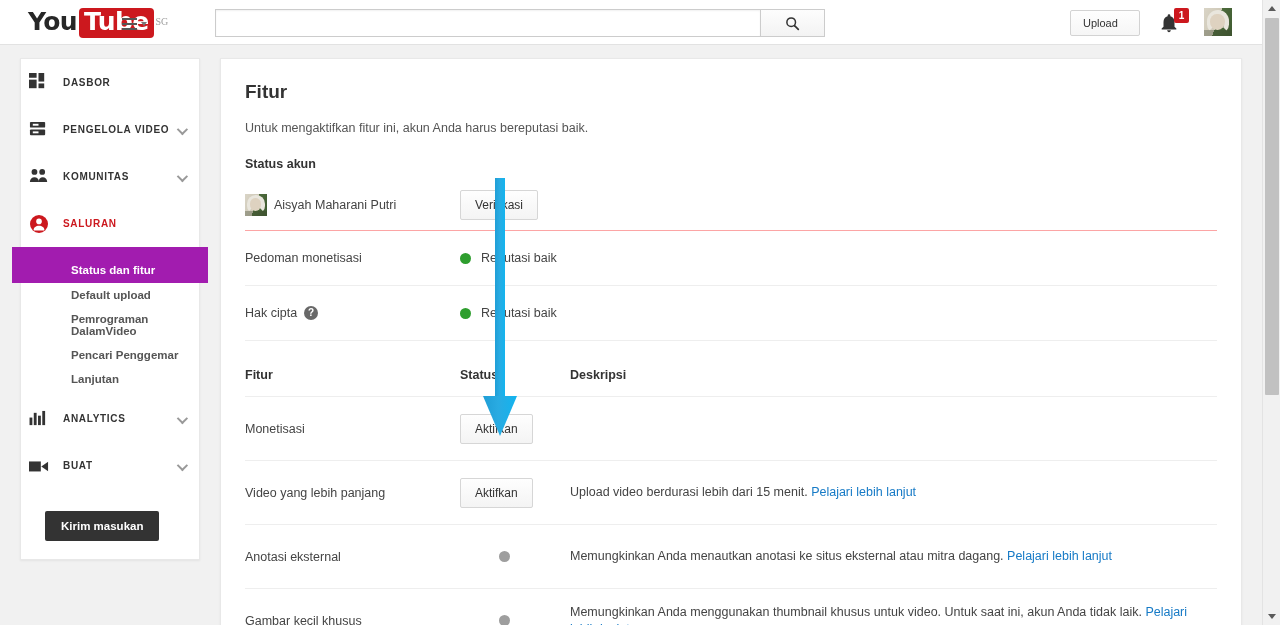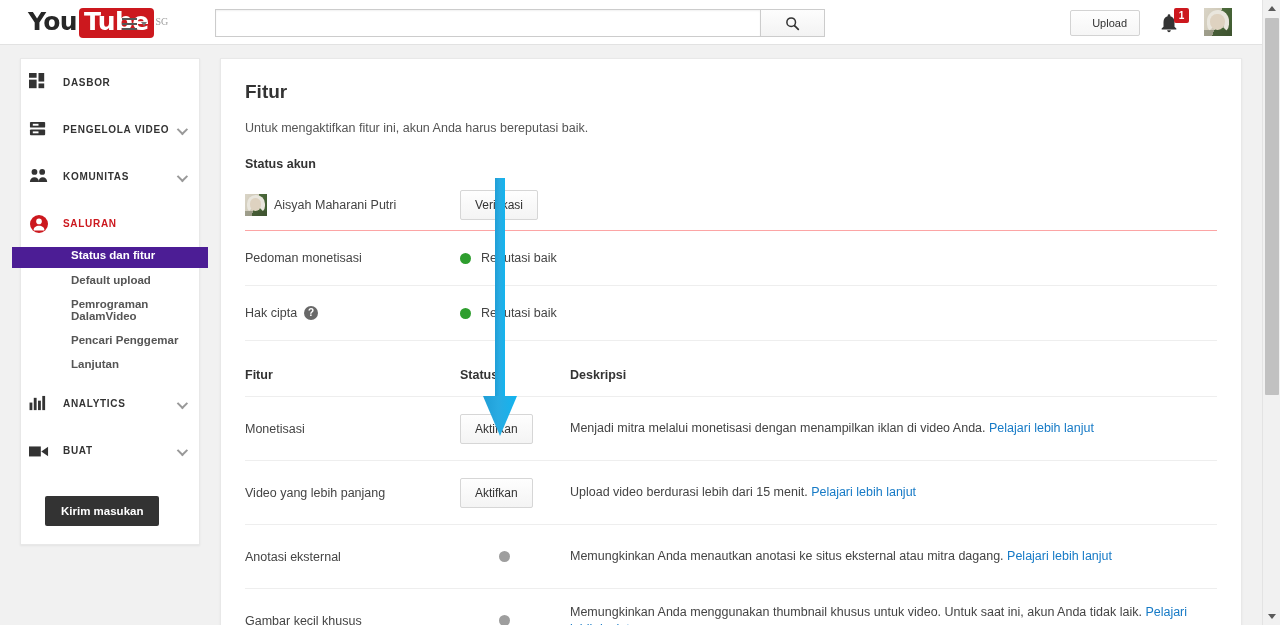--- a/index.html
+++ b/index.html
@@ -94,21 +94,21 @@
     position: absolute; right: 122px; top: 10px;
     height: 26px; min-width: 70px;
     padding: 0 12px;
     border: 1px solid #d3d3d3;
     background: linear-gradient(#fefefe, #f6f6f6);
     font-size: 11px; color: #333;
     font-family: "Liberation Sans", sans-serif;
     cursor: pointer;
     border-radius: 2px;
     line-height: 24px;
-    text-align: right;
+    text-align: left;
   }
   #notif-wrap {
     position: absolute; right: 78px; top: 12px;
     width: 26px; height: 24px; cursor: pointer;
   }
   #notif-badge {
     position: absolute; right: -5px; top: -4px;
     min-width: 15px; height: 15px;
     background: #cc181e; color: #fff;
     font-size: 10px; font-weight: bold;
@@ -211,26 +211,26 @@
   }
   .subnav { padding: 0 0 4px 0; }
   .subnav-item {
     font-size: 11.5px; color: #555;
     padding: 6px 0 6px 50px;
     cursor: pointer;
     font-family: "Liberation Sans", sans-serif;
     font-weight: bold;
   }
   .subnav-item.selected {
-    background: #4c1d95; color: #fff;
+    background: #a21caf; color: #fff;
     font-weight: bold;
     margin-left: -9px;
     padding-left: 59px;
     width: calc(100% + 18px);
-    padding-top: 2px; padding-bottom: 7px;
+    padding-top: 17px; padding-bottom: 7px;
   }
   #feedback-button {
     margin: 22px 0 0 24px;
     display: inline-block;
     background: #333333; color: #fff;
     font-size: 11.5px; font-weight: bold;
     padding: 9px 16px;
     border-radius: 2px; cursor: pointer;
     font-family: "Liberation Sans", sans-serif;
   }
@@ -547,24 +547,20 @@
         <div class="ft-col-name">Fitur</div>
         <div class="ft-col-status">Status</div>
         <div class="ft-col-desc">Deskripsi</div>
       </div>
 
       <div class="ft-row">
         <div class="ft-name">Monetisasi</div>
         <div class="ft-status">
           <button class="btn-grey">Aktifkan</button>
         </div>
-        <div class="ft-desc">
-          <span>Menjadi mitra melalui monetisasi dengan menampilkan iklan di video Anda.</span>
-          <a class="ft-link">Pelajari lebih lanjut</a>
-        </div>
       </div>
 
       <div class="ft-row">
         <div class="ft-name">Video yang lebih panjang</div>
         <div class="ft-status">
           <button class="btn-grey">Aktifkan</button>
         </div>
         <div class="ft-desc">
           <span>Upload video berdurasi lebih dari 15 menit.</span>
           <a class="ft-link">Pelajari lebih lanjut</a>

